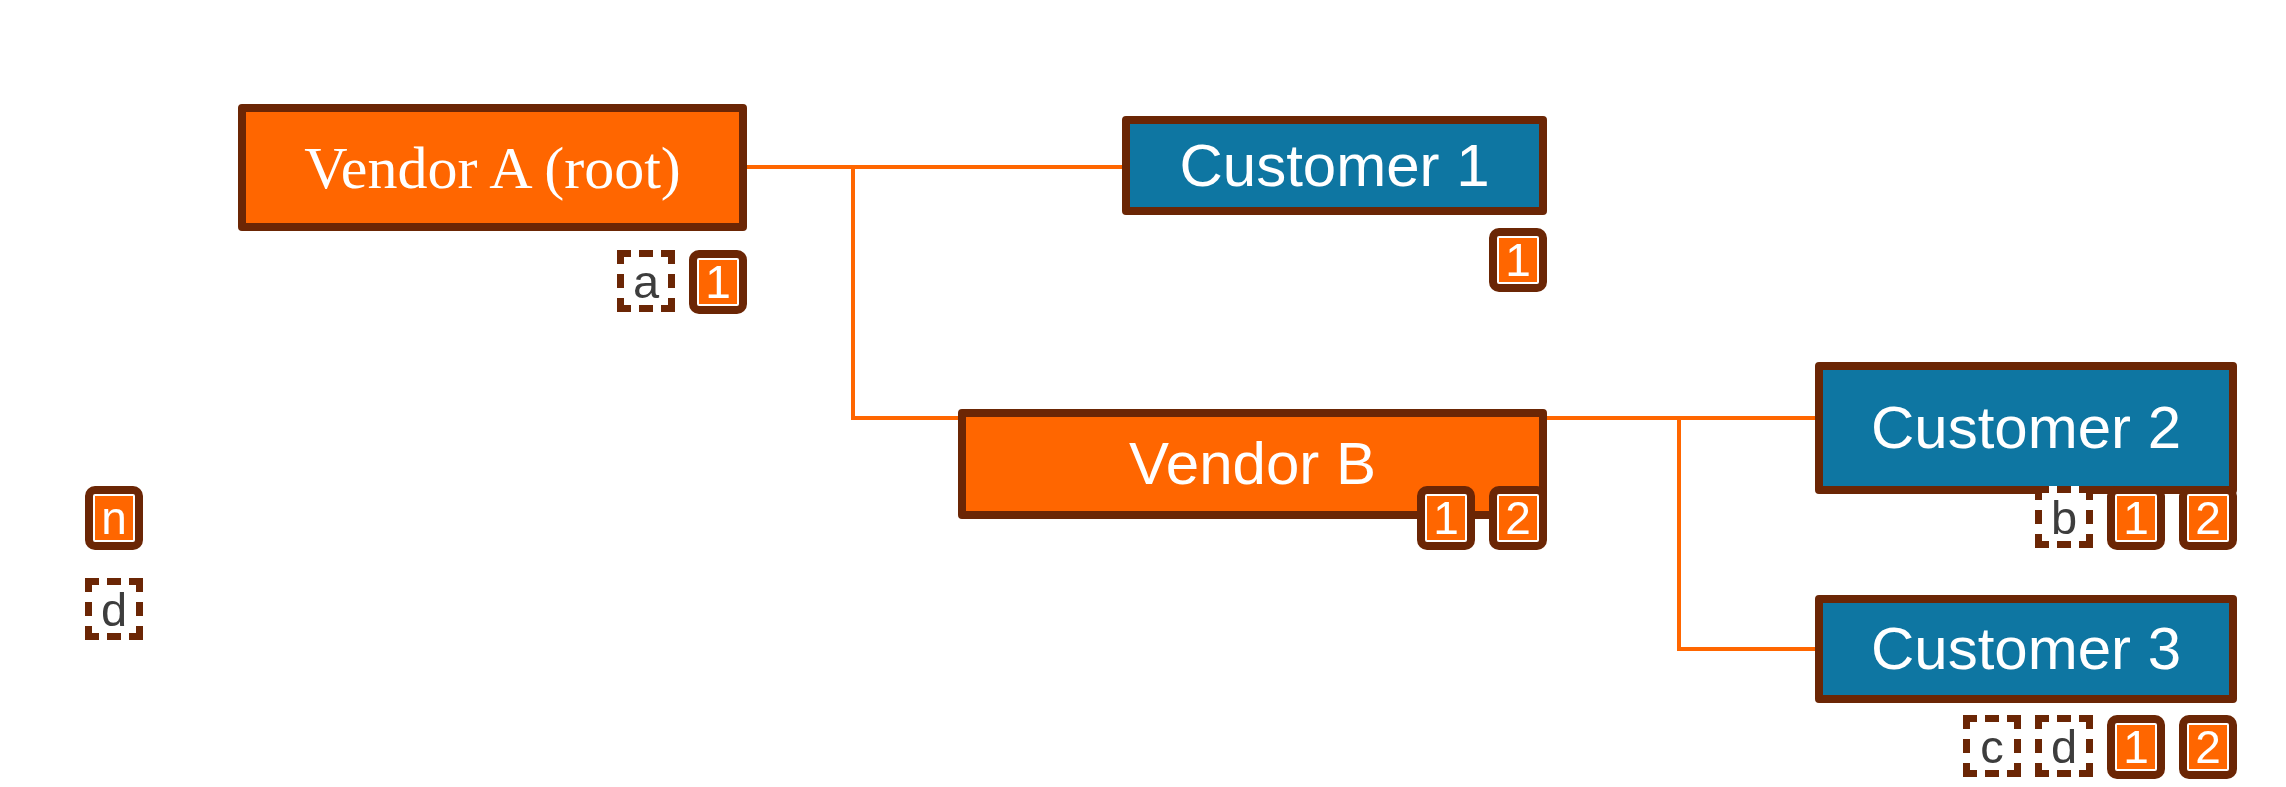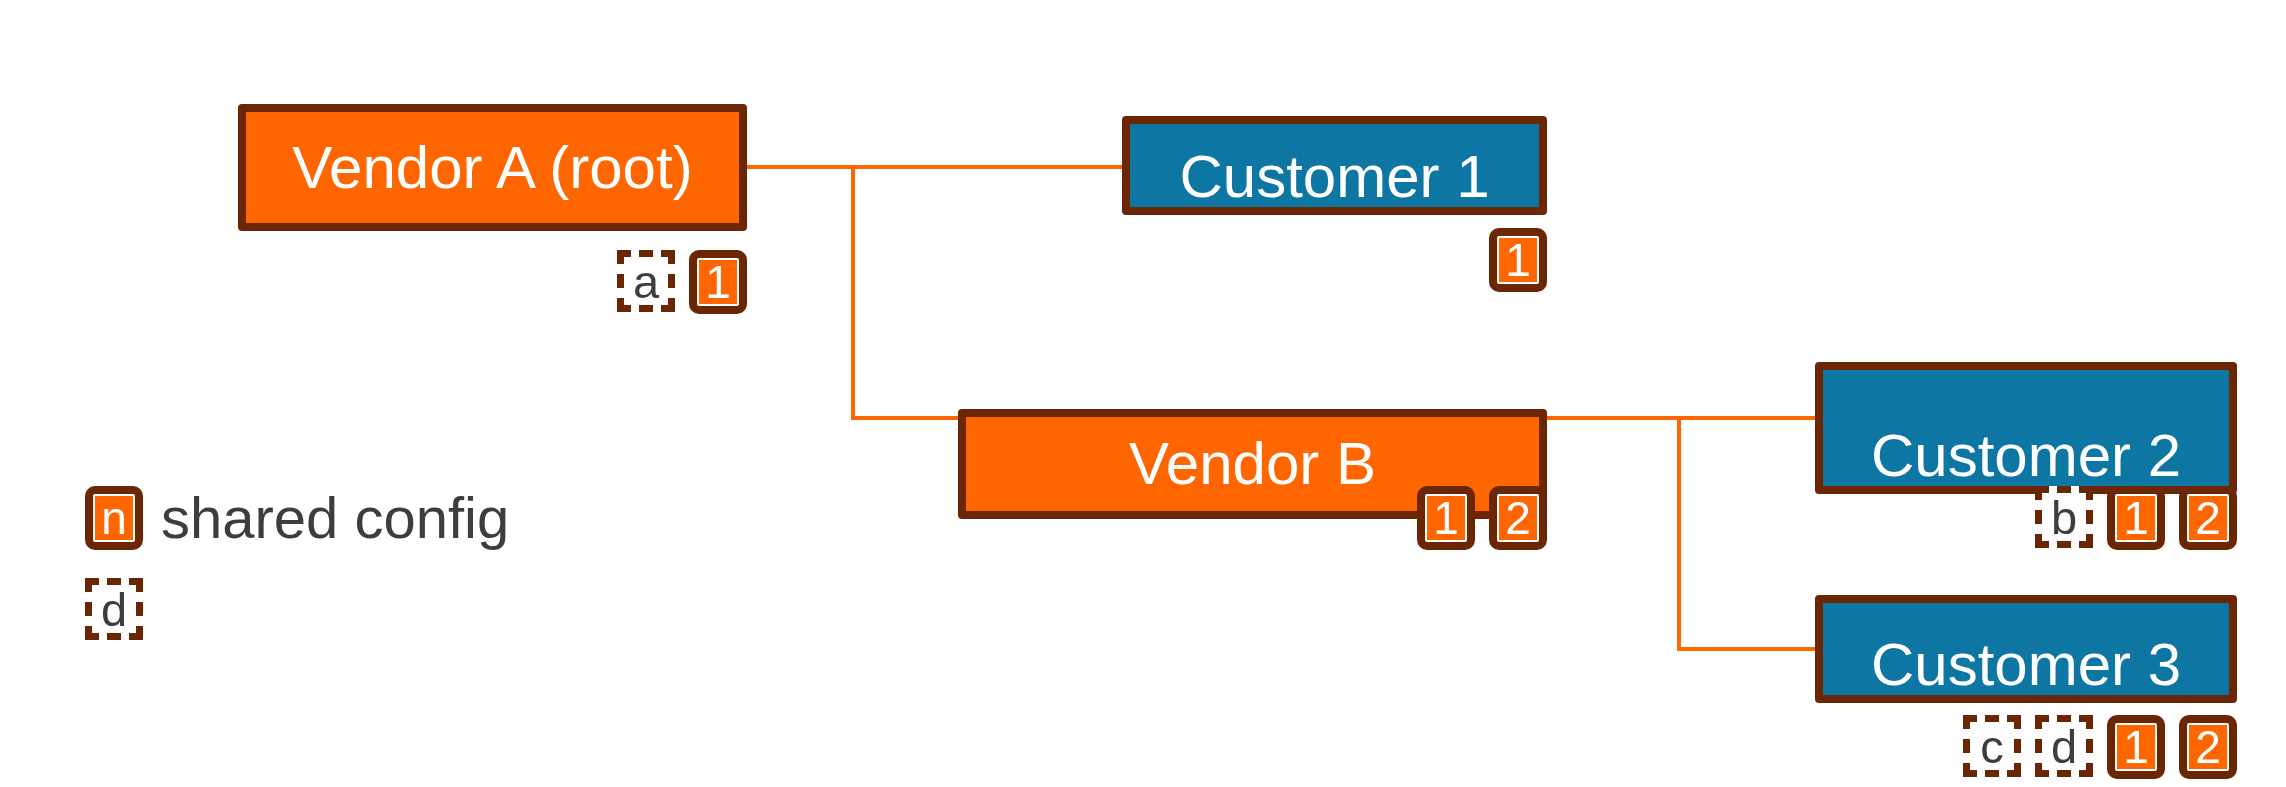--- a/index.html
+++ b/index.html
@@ -26,21 +26,21 @@
   .node{
     position:absolute;box-sizing:border-box;
     border:8px solid var(--border-brown);
     border-radius:4px;
     display:flex;align-items:center;justify-content:center;
     color:var(--node-text);
     font-size:60px;line-height:1;
     white-space:nowrap;
   }
   .node.vendor{background:var(--vendor-fill);}
-  .node.customer{background:var(--customer-fill);align-items:flex-end;}
+  .node.customer{background:var(--customer-fill);}
   
   .badge-row{
     position:absolute;display:flex;align-items:flex-start;gap:14px;
   }
   .badge{
     box-sizing:border-box;flex:none;
     display:flex;align-items:center;justify-content:center;
     line-height:1;
   }
   .badge.shared{
@@ -82,21 +82,21 @@
 <div id="canvas">
   <div id="edge-layer">
       <div class="edge" style="left: 747px; top: 165px; width: 379px; height: 4px;"></div>
       <div class="edge" style="left: 851px; top: 167px; width: 4px; height: 253px;"></div>
       <div class="edge" style="left: 853px; top: 416px; width: 109px; height: 4px;"></div>
       <div class="edge" style="left: 1543px; top: 416px; width: 276px; height: 4px;"></div>
       <div class="edge" style="left: 1677px; top: 418px; width: 4px; height: 233px;"></div>
       <div class="edge" style="left: 1679px; top: 647px; width: 140px; height: 4px;"></div>
     </div>
   <div id="node-layer">
-      <div class="node vendor" style="left: 238px; top: 104px; width: 509px; height: 127px;">
+      <div class="node vendor" style="left: 238px; top: 104px; width: 509px; height: 127px; font-family: Liberation Serif, serif;">
         <span>Vendor A (root)</span>
       </div>
       <div class="badge-row" style="right: 1539px; top: 250px;">
         <span class="badge non-shared">a</span>
         <span class="badge shared">
           <span class="badge-fill">1</span>
         </span>
       </div>
       <div class="node customer" style="left: 1122px; top: 116px; width: 425px; height: 99px;">
         <span>Customer 1</span>
@@ -142,19 +142,18 @@
           <span class="badge-fill">2</span>
         </span>
       </div>
     </div>
 
   <div class="legend">
     <div class="legend-row">
       <span class="badge shared">
         <span class="badge-fill">n</span>
       </span>
-      <span class="legend-label">shared config</span>
     </div>
     <div class="legend-row">
       <span class="badge non-shared">d</span>
     </div>
   </div>
 </div>
 
 </body></html>

